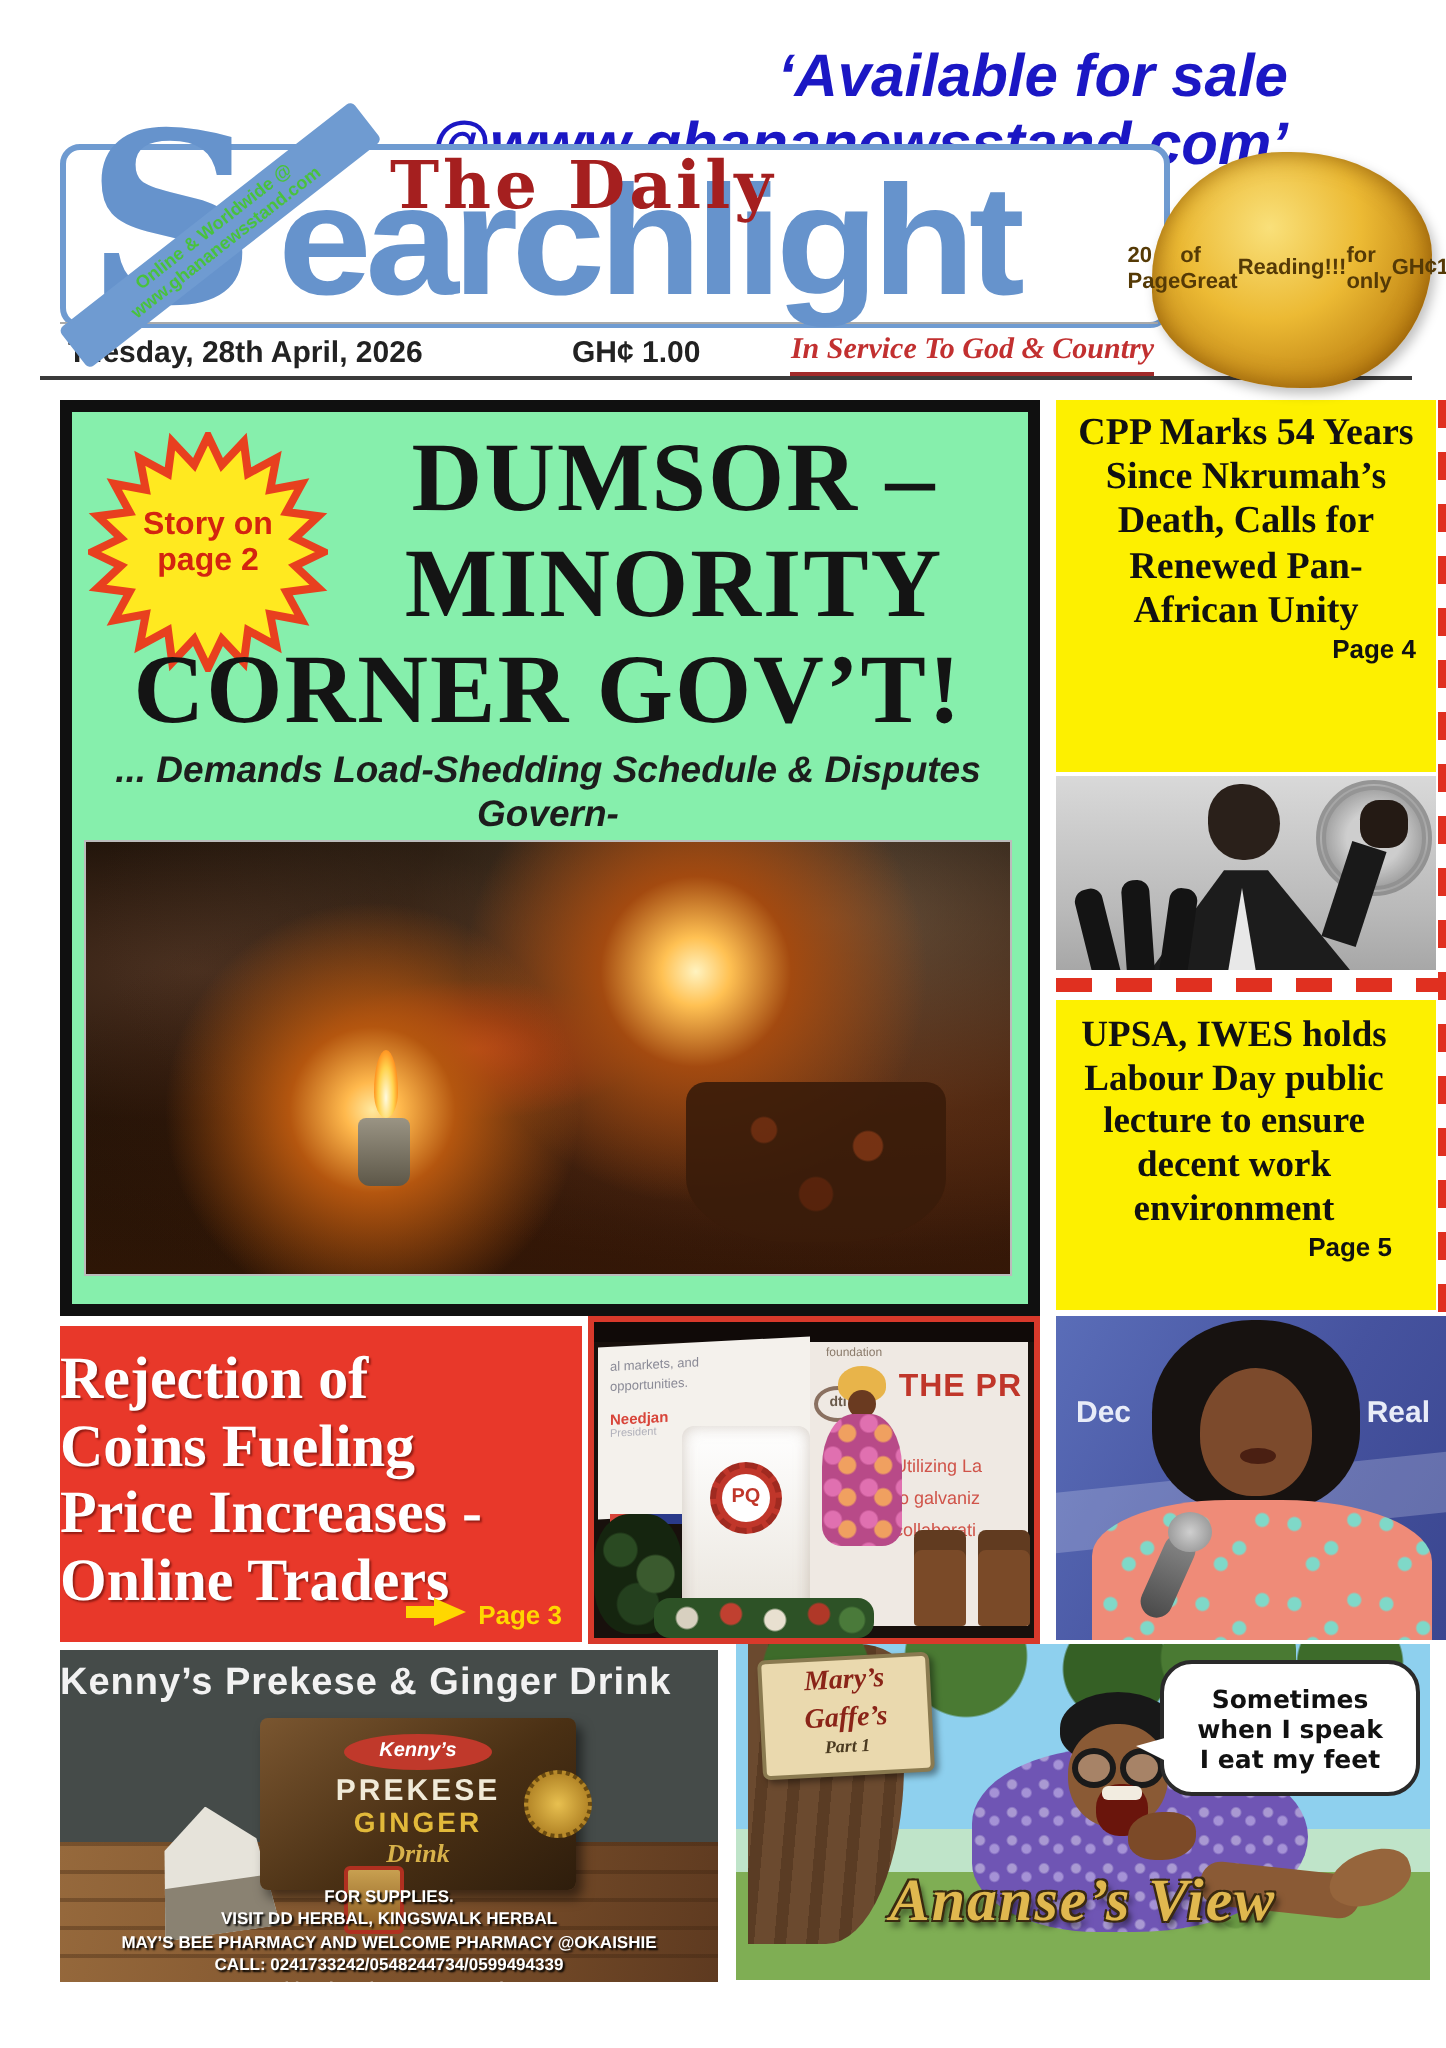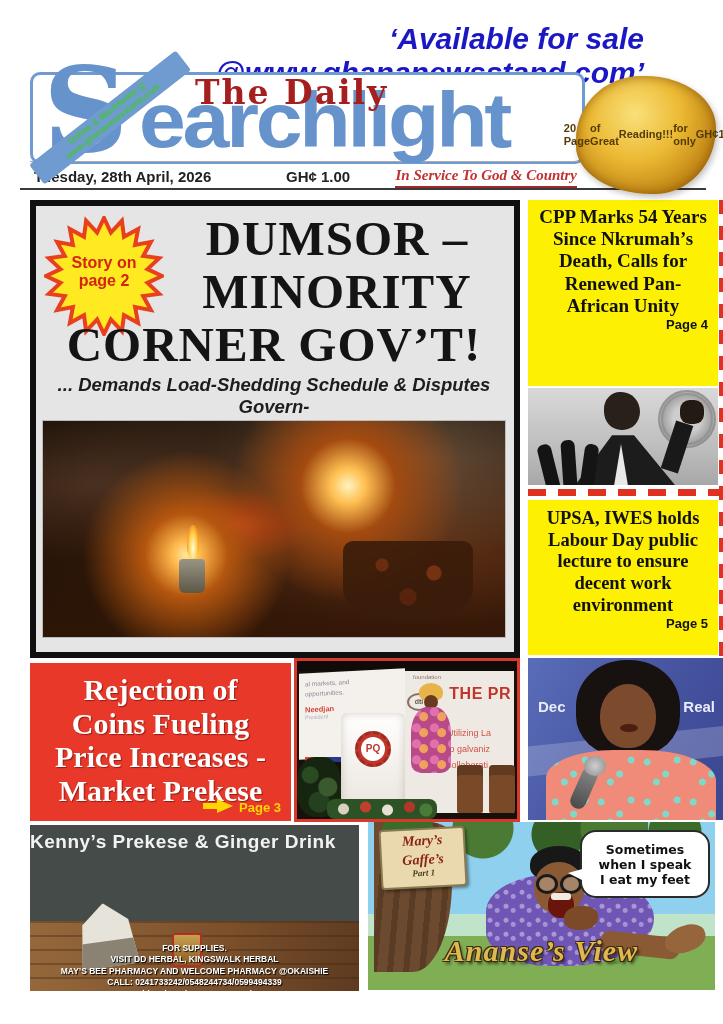--- a/index.html
+++ b/index.html
@@ -36,21 +36,21 @@
 
   
   .date-bar{left:30px;top:161px;width:549px;height:26px;border-top:1px solid #aaa;}
   .date-left{left:4px;top:6px;font-size:15px;font-weight:bold;color:#222;}
   .date-price{left:256px;top:6px;font-size:15px;font-weight:bold;color:#222;}
   .date-motto{right:2px;top:5px;font-family:"Liberation Serif",serif;font-style:italic;
     font-weight:bold;font-size:15px;color:#c23030;border-bottom:2px solid #a02a2a;padding-bottom:2px;}
   .rule-dark{left:20px;top:188px;width:686px;height:2px;background:#3a3a3a;}
 
   
-  .lead-box{left:30px;top:200px;width:478px;height:446px;border:6px solid #101010;background:#e5e5e5;}
+  .lead-box{left:30px;top:200px;width:478px;height:446px;border:6px solid #101010;background:#86efac;}
   .burst{left:8px;top:10px;width:120px;height:120px;}
   .burst-text{left:0;top:38px;width:120px;text-align:center;color:#d42410;
     font-weight:bold;font-size:16px;line-height:1.15;}
   .hl{font-family:"Liberation Serif",serif;font-weight:bold;color:#141414;
     text-align:center;line-height:1;letter-spacing:1px;}
   .hl1{left:128px;top:8px;width:346px;font-size:49px;}
   .hl2{left:128px;top:61px;width:346px;font-size:49px;}
   .hl3{left:2px;top:114px;width:472px;font-size:49px;}
   .subhead{left:0;top:168px;width:476px;text-align:center;font-style:italic;
     font-weight:bold;font-size:18.5px;color:#1d1d1d;line-height:1.2;}
@@ -91,21 +91,21 @@
   .nk-head{left:76px;top:4px;width:36px;height:38px;background:#2a201a;
     border-radius:46% 54% 50% 50%;}
   .nk-fist{left:152px;top:12px;width:24px;height:24px;background:#241a14;border-radius:40%;}
   .nk-arm{left:140px;top:34px;width:18px;height:50px;background:#191919;transform:rotate(18deg);}
   .nk-mic{background:#141414;border-radius:6px;width:14px;height:50px;}
   .nk-m1{left:14px;top:56px;transform:rotate(-14deg);}
   .nk-m2{left:34px;top:52px;transform:rotate(-4deg);}
   .nk-m3{left:54px;top:56px;transform:rotate(8deg);}
   .dash-sep{left:528px;top:489px;width:194px;height:7px;
     background:repeating-linear-gradient(90deg,#e03020 0 18px,#fff 18px 30px);}
-  .upsa-box{left:528px;top:500px;width:190px;height:155px;padding:8px 6px 0 6px;box-sizing:border-box;}
+  .upsa-box{left:528px;top:500px;width:190px;height:155px;padding:8px 18px 0 6px;box-sizing:border-box;}
   .upsa-box .head{font-size:18.5px;}
   .vdash{left:719px;top:200px;width:4px;height:620px;
     background:repeating-linear-gradient(180deg,#e03020 0 14px,#fff 14px 26px);}
 
   .woman-photo{left:528px;top:658px;width:195px;height:162px;overflow:hidden;
     background:linear-gradient(120deg,#5a6db8 0%,#46539f 55%,#3a4690 100%);}
   .wp-band{left:-10px;top:78px;width:220px;height:30px;background:rgba(220,225,245,.25);
     transform:rotate(-6deg);}
   .wp-word{top:40px;color:#e8ecf8;font-weight:bold;font-size:15px;}
   .wp-w1{left:10px;} .wp-w2{right:8px;}
@@ -121,21 +121,21 @@
       radial-gradient(circle at 40% 80%,#7fd8c8 3px,transparent 4px),
       #ef8b78;background-size:46px 40px;}
   .wp-mic{left:48px;top:108px;width:16px;height:44px;background:linear-gradient(#8a8a8a,#4a4a4a);
     border-radius:8px;transform:rotate(24deg);}
   .wp-michead{left:56px;top:98px;width:22px;height:20px;background:radial-gradient(circle,#cfcfcf,#8a8a8a);
     border-radius:50%;}
 
   
   .coins-box{left:30px;top:663px;width:261px;height:158px;background:#e8382a;
     padding-top:10px;box-sizing:border-box;}
-  .coins-box .line{text-align:center;font-family:"Liberation Serif",serif;font-weight:bold;
+  .coins-box .line{font-family:"Liberation Serif",serif;font-weight:bold;
     color:#fff;font-size:30px;line-height:1.12;text-shadow:1px 1px 1px rgba(90,10,5,.6);}
   .coins-page{right:10px;bottom:6px;color:#ffd700;font-weight:bold;font-size:13px;}
   .coins-arrow{right:58px;bottom:8px;width:0;height:0;border-left:16px solid #ffd700;
     border-top:7px solid transparent;border-bottom:7px solid transparent;}
   .coins-arrow-tail{right:74px;bottom:12px;width:14px;height:6px;background:#ffd700;}
 
   
   .event{left:294px;top:658px;width:220px;height:158px;border:3px solid #d8392b;
     background:#18100c;overflow:hidden;}
   .ev-top{left:0;top:0;width:100%;height:10px;background:#100a08;}
@@ -357,21 +357,21 @@
     <div class="abs wp-mouth"></div>
     <div class="abs wp-body"></div>
     <div class="abs wp-mic"></div>
     <div class="abs wp-michead"></div>
   </div>
 
   <div class="abs coins-box">
     <div class="line">Rejection of</div>
     <div class="line">Coins Fueling</div>
     <div class="line">Price Increases -</div>
-    <div class="line">Market Prekese</div>
+    <div class="line">Online Traders</div>
     <div class="abs coins-arrow-tail"></div>
     <div class="abs coins-arrow"></div>
     <span class="abs coins-page">Page 3</span>
   </div>
 
   <div class="abs event">
     <div class="abs ev-top"></div>
     <div class="abs ev-screen">
       <div class="tl">al markets, and</div>
       <div class="tl">opportunities.</div>
@@ -400,20 +400,27 @@
         <div class="ev-logo-in">PQ</div>
       </div>
     </div>
     <div class="abs ev-flowers"></div>
   </div>
 
   <div class="abs ad-box">
     <div class="abs ad-floor"></div>
     <div class="abs ad-title">Kenny’s Prekese &amp; Ginger Drink</div>
     <div class="abs ad-teabag"></div>
+    <div class="abs ad-prodbox">
+      <div class="abs ad-ribbon">Kenny’s</div>
+      <div class="abs ad-l1">PREKESE</div>
+      <div class="abs ad-l2">GINGER</div>
+      <div class="abs ad-l3">Drink</div>
+      <div class="abs ad-badge"></div>
+    </div>
     <div class="abs ad-sachet"></div>
     <div class="abs ad-text">
       <div>FOR SUPPLIES.</div>
       <div>VISIT DD HERBAL, KINGSWALK HERBAL</div>
       <div>MAY’S BEE PHARMACY AND WELCOME PHARMACY @OKAISHIE</div>
       <div>CALL: 0241733242/0548244734/0599494339</div>
       <div>"This advert is FDA approved"</div>
     </div>
   </div>
 

